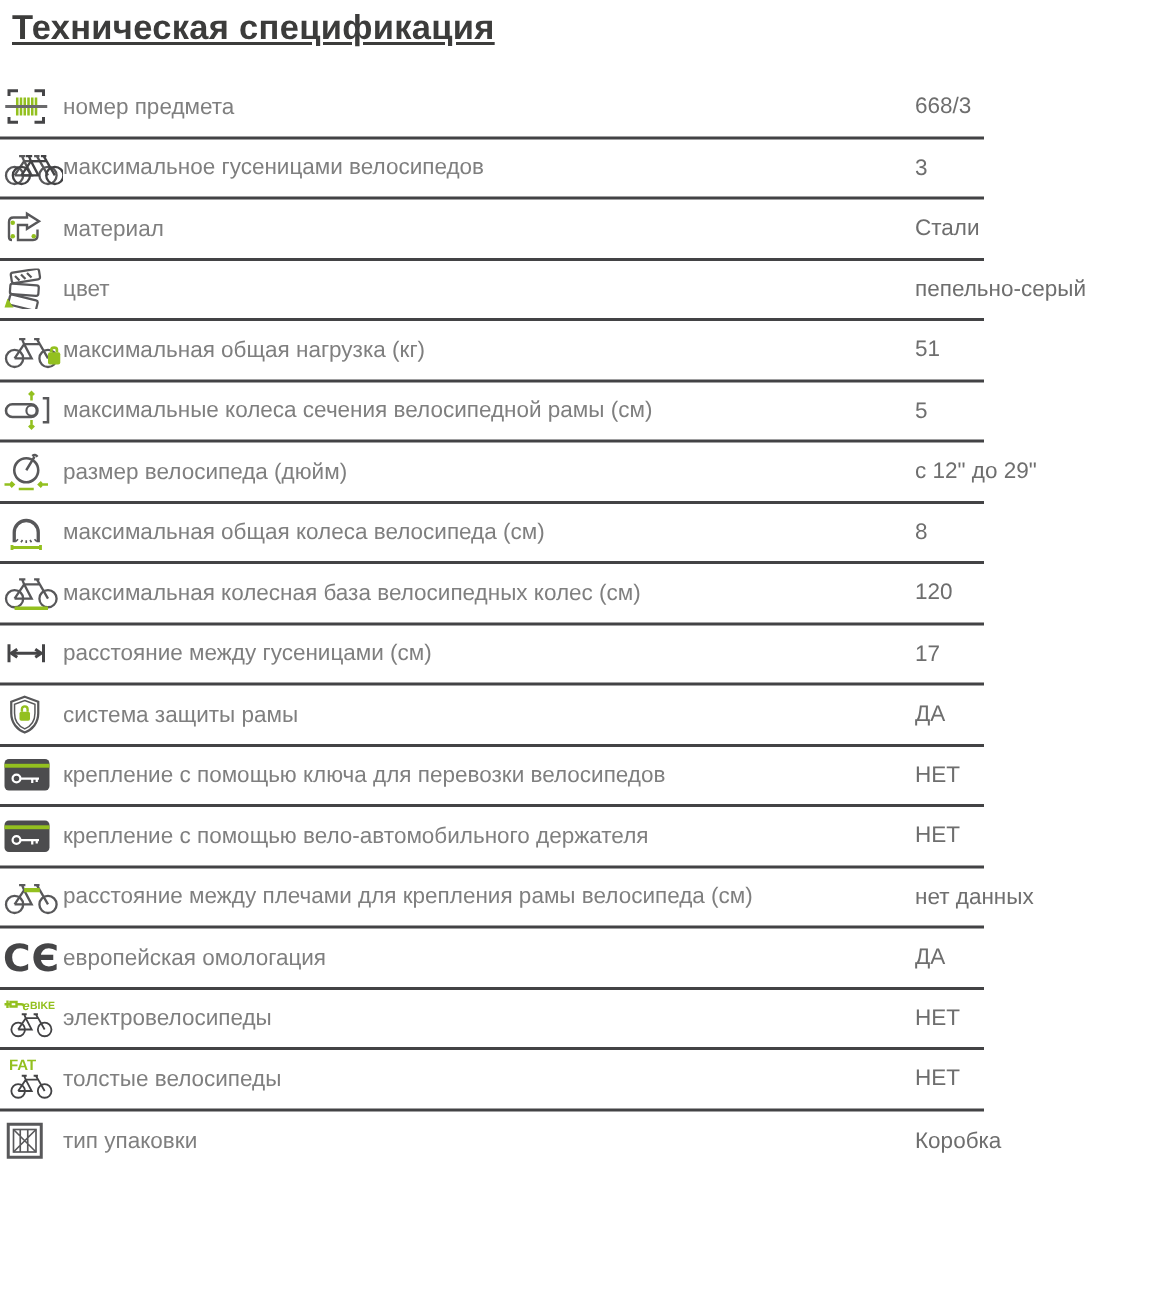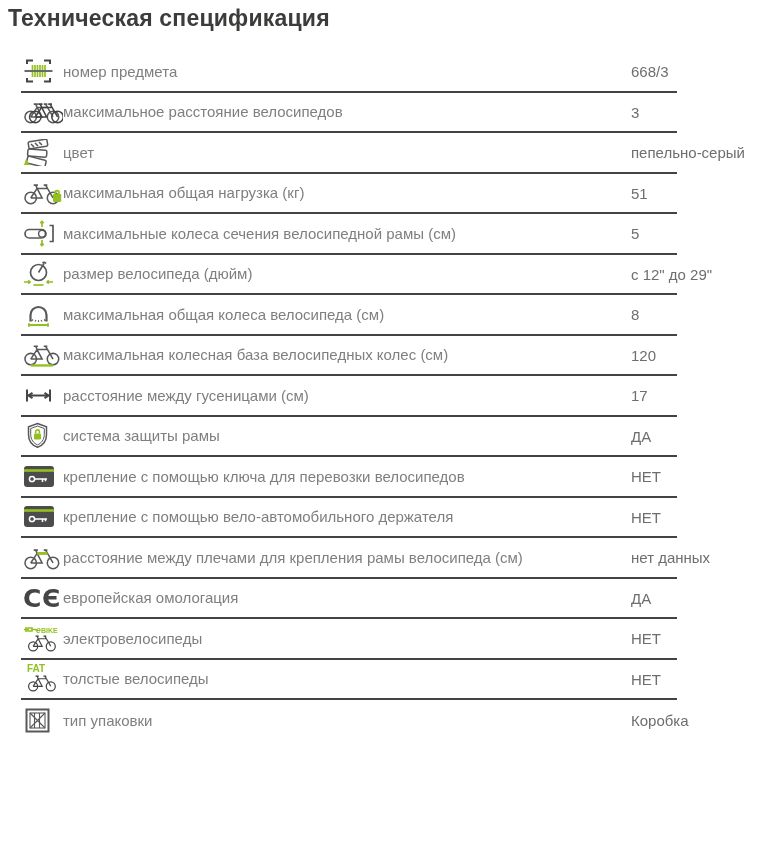--- a/index.html
+++ b/index.html
@@ -6,22 +6,23 @@
   body{
     width:775px;height:868px;overflow:hidden;
     font-family:"Liberation Sans","DejaVu Sans",sans-serif;
     -webkit-font-smoothing:antialiased;
   }
   .page{width:775px;}
   .page-title{
     font-size:23px;font-weight:700;color:#3c3c3b;
     margin:0;padding:5px 0 0 8px;height:52px;box-sizing:border-box;
     letter-spacing:.2px;
-  }
-  .spec-table{width:656px;padding-left:21px;}
+    text-decoration:underline;
+  }
+  .spec-table{width:656px;}
   .spec-row{
     position:relative;height:40.5px;box-sizing:border-box;
     display:flex;align-items:center;
     border-bottom:2px solid #434345;
   }
   .spec-row:last-child{border-bottom:none;}
   .icon-box{
     width:42px;flex:0 0 42px;display:flex;align-items:center;
     justify-content:flex-start;padding-left:2px;box-sizing:border-box;
   }
@@ -67,24 +68,37 @@
               <circle cx="33" cy="18.5" r="6.3"></circle>
      <path d="M8.5 18.5 L15.5 8 L27 8 L33 18.5 M15.5 8 L21 18.5 L8.5 18.5 M27 8 L24.8 4.4 M22.8 4.4 L26.8 4.4 M15.5 8 L14 4.4 M11.8 4.4 L16.4 4.4"></path>
    </g>
             <g transform="translate(5,1) scale(1)" stroke="#434345" stroke-width="1.7" fill="none">
      <circle cx="8.5" cy="18.5" r="6.3"></circle>
               <circle cx="33" cy="18.5" r="6.3"></circle>
      <path d="M8.5 18.5 L15.5 8 L27 8 L33 18.5 M15.5 8 L21 18.5 L8.5 18.5 M27 8 L24.8 4.4 M22.8 4.4 L26.8 4.4 M15.5 8 L14 4.4 M11.8 4.4 L16.4 4.4"></path>
    </g>
           </svg>
         </span>
-    <span class="spec-label">максимальное расстояние велосипедов</span>
+    <span class="spec-label">максимальное гусеницами велосипедов</span>
     <span class="spec-value">3</span>
   </div>
 
+  <div class="spec-row">
+    <span class="icon-box">
+          <svg width="29" height="27" viewBox="0 0 29 27">
+    <path d="M4 9 Q4 6 7 6 H16 L16 3.5 L24 8.5 L16 13.5 L16 11 H10 V21 H20 Q23 21 23 18 V14" stroke="#58585a" stroke-width="1.6" fill="none" transform="translate(0,0)"></path>
+    <path d="M4 9 V19 Q4 21 6 21" stroke="#58585a" stroke-width="1.6" fill="none"></path>
+    <circle cx="6.5" cy="9.5" r="1.5" fill="#93c01f"></circle>
+            <circle cx="6.5" cy="18.5" r="1.5" fill="#93c01f"></circle>
+            <circle cx="20.5" cy="18.5" r="1.5" fill="#93c01f"></circle>
+          </svg>
+        </span>
+    <span class="spec-label">материал</span>
+    <span class="spec-value">Стали</span>
+  </div>
 
   <div class="spec-row">
     <span class="icon-box">
           <svg width="31" height="27" viewBox="0 0 31 27">
     <g fill="none" stroke="#58585a" stroke-width="1.5">
       <rect x="5" y="3" width="19" height="7" rx="1.5" transform="rotate(-9 5 3)"></rect>
       <rect x="5" y="10" width="19" height="7" rx="1.5" transform="rotate(4 5 10)"></rect>
       <rect x="5" y="17" width="19" height="7" rx="1.5" transform="rotate(14 5 17)"></rect>
       <path d="M8 5 L11 8 M12 4 L15 7 M16 3 L19 6"></path>
     </g>

